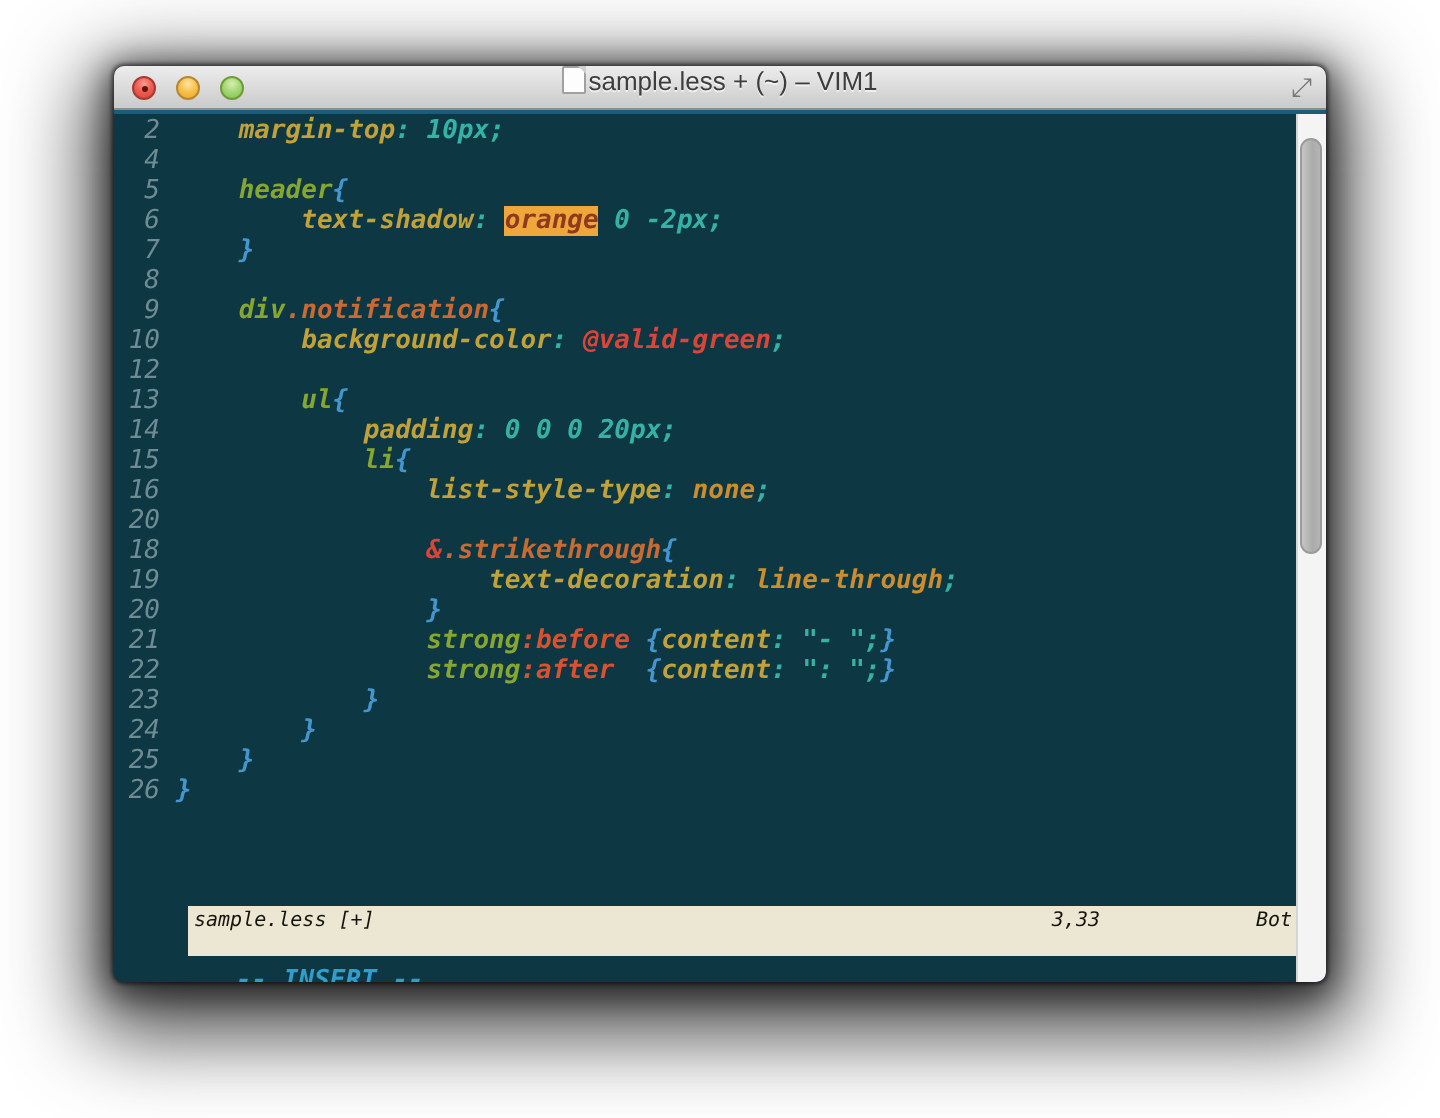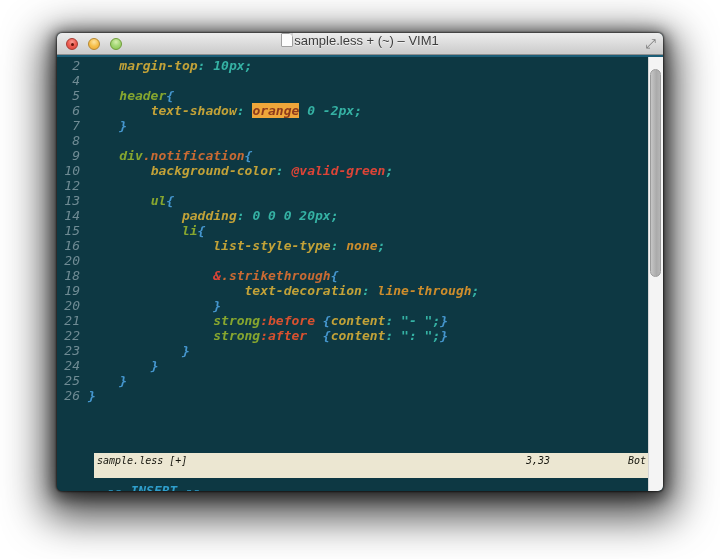--- a/index.html
+++ b/index.html
@@ -65,21 +65,21 @@
     position:absolute;left:0;right:0;top:396px;height:25px;
     background:var(--status-bg);color:var(--status-fg);
     font-family:"DejaVu Sans Mono","Liberation Mono",monospace;font-size:10px;line-height:15px;margin-left:37px;
   }
   .statusline .file{position:absolute;left:3px;top:0;white-space:pre;}
   .statusline .ruler{position:absolute;right:113px;top:0;}
   .statusline .pos{position:absolute;right:17px;top:0;}
   .cmdline{
     position:absolute;left:0;right:0;top:411px;height:15px;
     font-family:"DejaVu Sans Mono","Liberation Mono",monospace;font-size:13px;line-height:15px;
-    font-weight:bold;color:var(--mode-fg);padding-left:3px;box-sizing:border-box;white-space:pre;
+    font-weight:bold;color:var(--mode-fg);padding-left:14px;box-sizing:border-box;white-space:pre;
   }
   
   .scrollbar{
     position:absolute;right:0;top:0;bottom:0;width:15px;
     background:#f4f4f4;border-left:1px solid #d6d6d6;border-radius:0 0 4px 0;box-sizing:border-box;
   }
   .thumb{
     position:absolute;left:1px;top:12px;width:11px;height:208px;
     background:linear-gradient(90deg,#c6c6c6,#ababab 60%,#b5b5b5);
     border:1px solid #9b9b9b;border-radius:6px;box-sizing:border-box;

